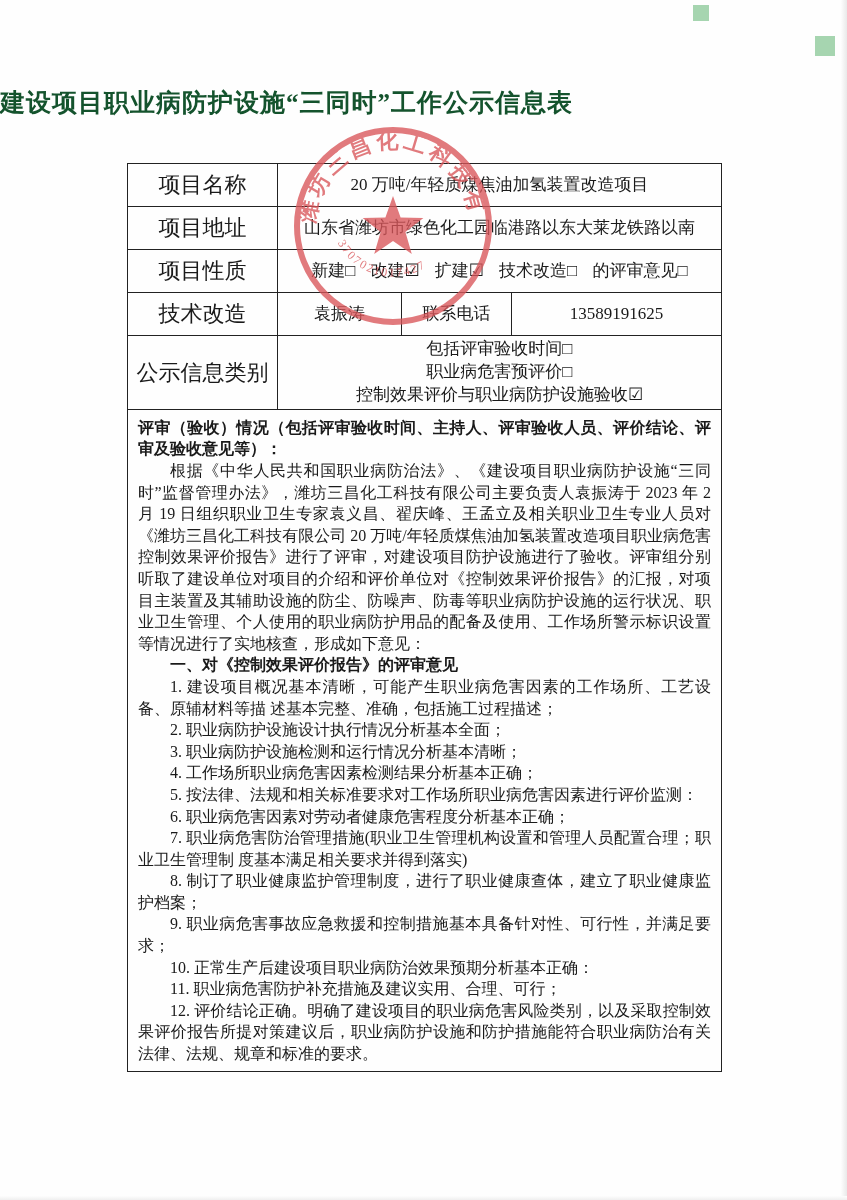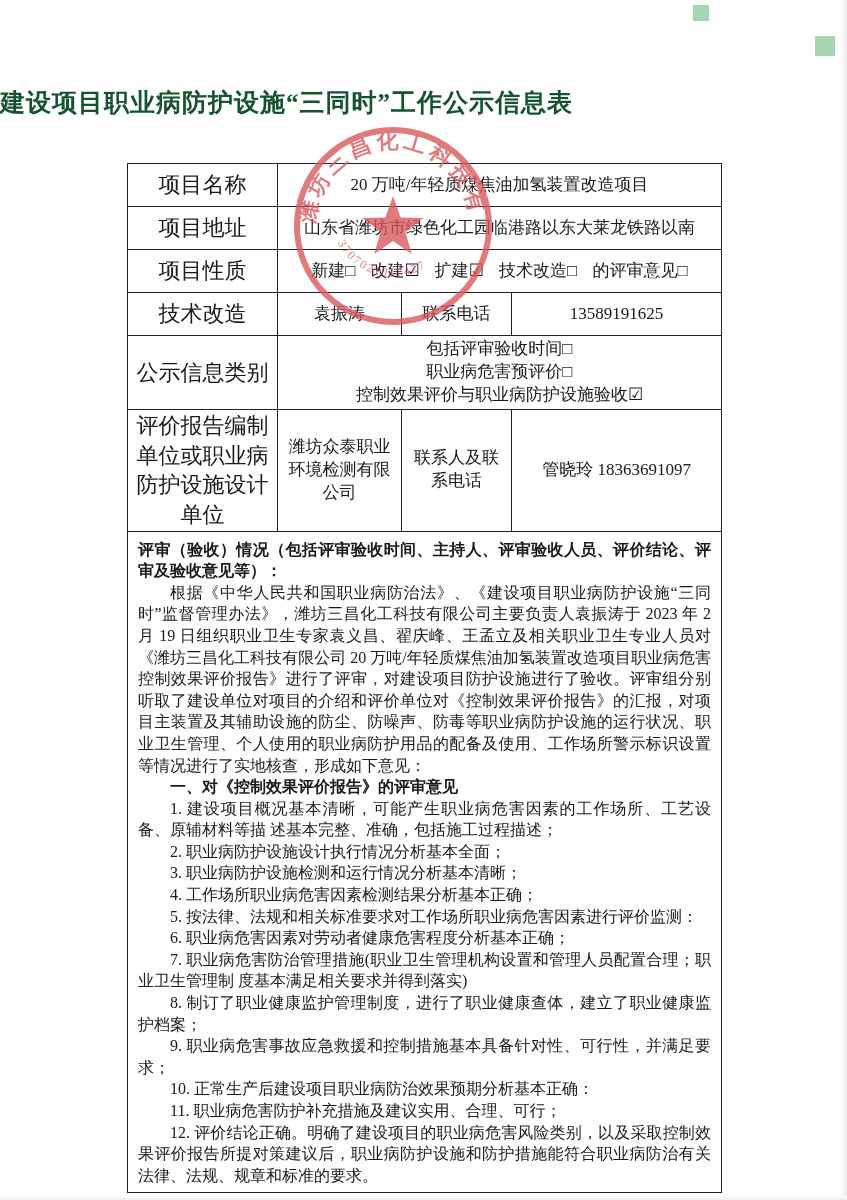--- a/index.html
+++ b/index.html
@@ -101,26 +101,20 @@
         <td>13589191625</td>
       </tr>
       <tr class="r-m">
         <td class="lbl">公示信息类别</td>
         <td colspan="3" class="pub-opts">
           <div>包括评审验收时间□</div>
           <div>职业病危害预评价□</div>
           <div>控制效果评价与职业病防护设施验收☑</div>
         </td>
       </tr>
-      <tr class="r-l">
-        <td class="lbl">评价报告编制单位或职业病防护设施设计单位</td>
-        <td>潍坊众泰职业环境检测有限公司</td>
-        <td>联系人及联系电话</td>
-        <td>管晓玲 18363691097</td>
-      </tr>
       <tr>
         <td colspan="4" class="review-cell" style="height:612px;">
           <p class="b">评审（验收）情况（包括评审验收时间、主持人、评审验收人员、评价结论、评审及验收意见等）：</p>
           <p class="ind">根据《中华人民共和国职业病防治法》、《建设项目职业病防护设施“三同时”监督管理办法》，潍坊三昌化工科技有限公司主要负责人袁振涛于 2023 年 2 月 19 日组织职业卫生专家袁义昌、翟庆峰、王孟立及相关职业卫生专业人员对《潍坊三昌化工科技有限公司 20 万吨/年轻质煤焦油加氢装置改造项目职业病危害控制效果评价报告》进行了评审，对建设项目防护设施进行了验收。评审组分别听取了建设单位对项目的介绍和评价单位对《控制效果评价报告》的汇报，对项目主装置及其辅助设施的防尘、防噪声、防毒等职业病防护设施的运行状况、职业卫生管理、个人使用的职业病防护用品的配备及使用、工作场所警示标识设置等情况进行了实地核查，形成如下意见：</p>
           <p class="ind b">一、对《控制效果评价报告》的评审意见</p>
           <p class="ind">1. 建设项目概况基本清晰，可能产生职业病危害因素的工作场所、工艺设备、原辅材料等描 述基本完整、准确，包括施工过程描述；</p>
           <p class="ind">2. 职业病防护设施设计执行情况分析基本全面；</p>
           <p class="ind">3. 职业病防护设施检测和运行情况分析基本清晰；</p>
           <p class="ind">4. 工作场所职业病危害因素检测结果分析基本正确；</p>
           <p class="ind">5. 按法律、法规和相关标准要求对工作场所职业病危害因素进行评价监测：</p>

